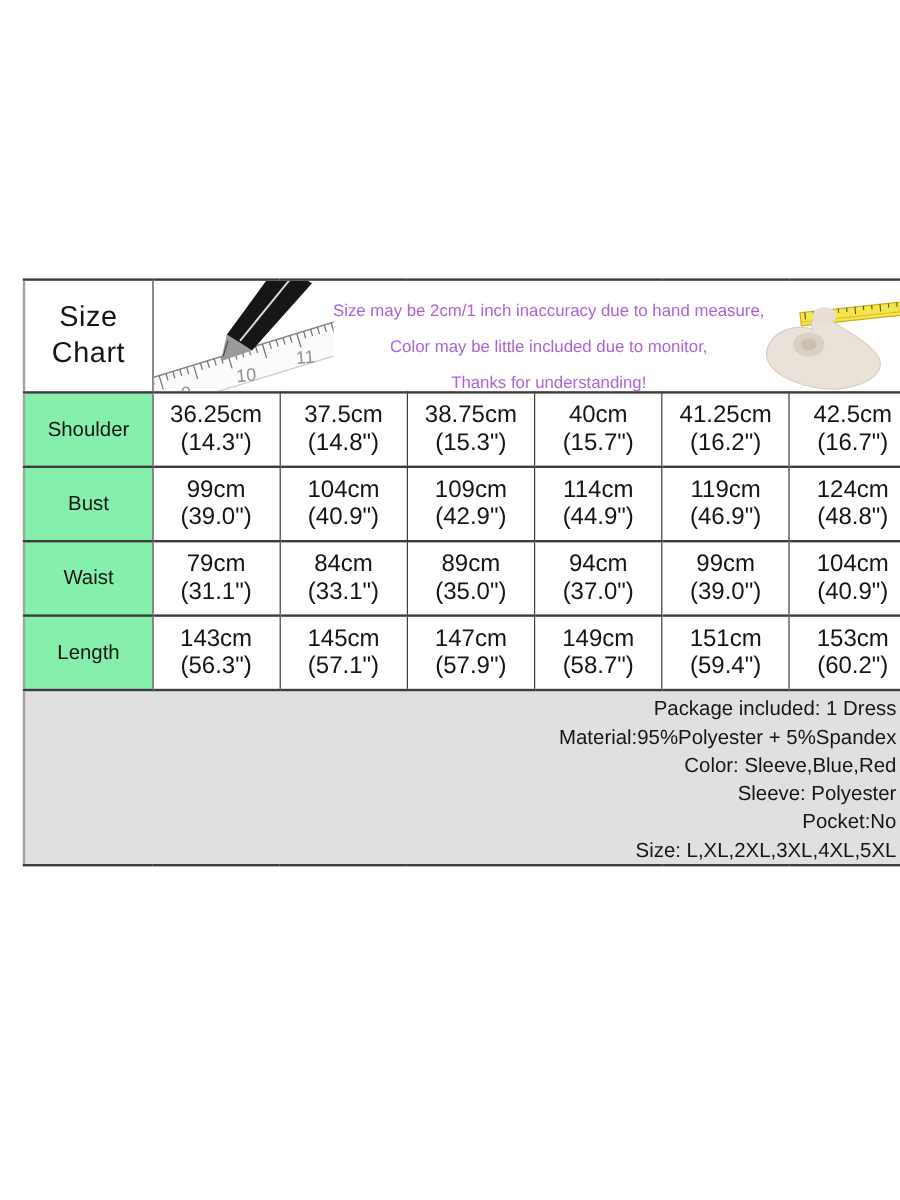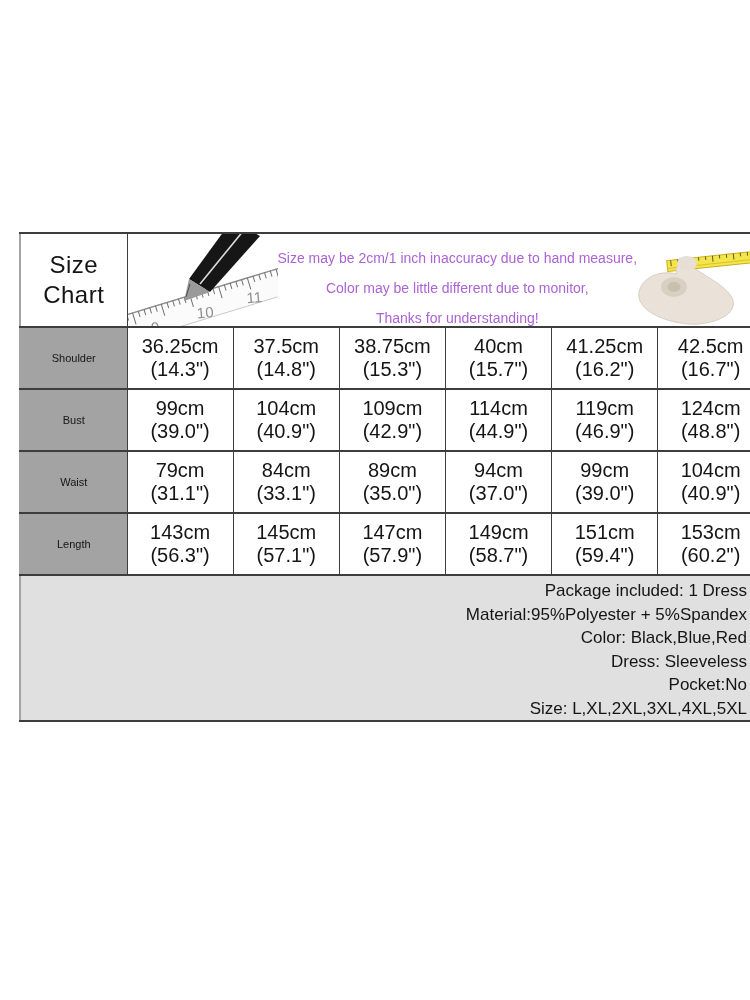--- a/index.html
+++ b/index.html
@@ -52,21 +52,21 @@
     white-space: nowrap;
   }
 
   
   tr.tag-row { height: 44px; }
   tr.tag-row th { background: #d9d9d9; font-size: 18px; }
   th.corner-cell { color: #ed2a21; font-size: 18px; line-height: 21px; padding: 1px 2px; }
 
   
   tbody tr { height: 62px; }
-  tbody th { background: #a3a3a3; font-size: 11px; }
+  tbody th { background: #86efac; font-size: 17px; }
   tbody td { background: #ffffff; font-size: 20px; line-height: 23px; }
 
   
   tfoot td.info-cell {
     background: #e0e0e0;
     height: 141px;
     text-align: right;
     vertical-align: top;
     font-size: 17px;
     line-height: 23.5px;
@@ -105,21 +105,21 @@
               <g>
                 <polygon points="104,-14 132,2 82,58 61,45" fill="#161616"></polygon>
                 <line x1="116" y1="-4" x2="72" y2="50" stroke="#ffffff" stroke-width="1.6" opacity="0.85"></line>
                 <polygon points="61,45 82,58 56,67" fill="#9a9a9a"></polygon>
                 <line x1="62" y1="50" x2="58" y2="63" stroke="#4d4d4d" stroke-width="1"></line>
               </g>
             </svg>
 
             <div class="notes">
               <div>Size may be 2cm/1 inch inaccuracy due to hand measure,</div>
-              <div>Color may be little different due to monitor,</div>
+              <div>Color may be little included due to monitor,</div>
               <div>Thanks for understanding!</div>
             </div>
 
             <svg width="130" height="92" viewBox="0 0 130 92" aria-hidden="true">
               <g transform="rotate(-6 64 28)">
                 <rect x="30" y="23" width="112" height="11" fill="#f4e54a" stroke="#c9ad1c" stroke-width="1"></rect>
                 <path d="M34 23 v6 M41 23 v3.5 M48 23 v3.5 M55 23 v6 M62 23 v3.5 M69 23 v3.5 M76 23 v6 M83 23 v3.5 M90 23 v3.5 M97 23 v6 M104 23 v3.5 M111 23 v3.5 M118 23 v6 M125 23 v3.5 M132 23 v3.5" stroke="#55502a" stroke-width="0.9" fill="none"></path>
                 <line x1="30" y1="31" x2="142" y2="31" stroke="#d8c232" stroke-width="1"></line>
               </g>
               <g>
@@ -242,21 +242,21 @@
             <div>153cm</div>
             <div>(60.2")</div>
           </td>
         </tr>
       </tbody>
     <tfoot>
       <tr>
         <td class="info-cell" colspan="7">
           <div>Package included: 1 Dress</div>
           <div>Material:95%Polyester + 5%Spandex</div>
-          <div>Color: Black,Blue,Red</div>
-          <div>Dress: Sleeveless</div>
+          <div>Color: Sleeve,Blue,Red</div>
+          <div>Sleeve: Polyester</div>
           <div>Pocket:No</div>
           <div>Size: L,XL,2XL,3XL,4XL,5XL</div>
         </td>
       </tr>
     </tfoot>
   </table>
 </div>
 
 </body></html>

